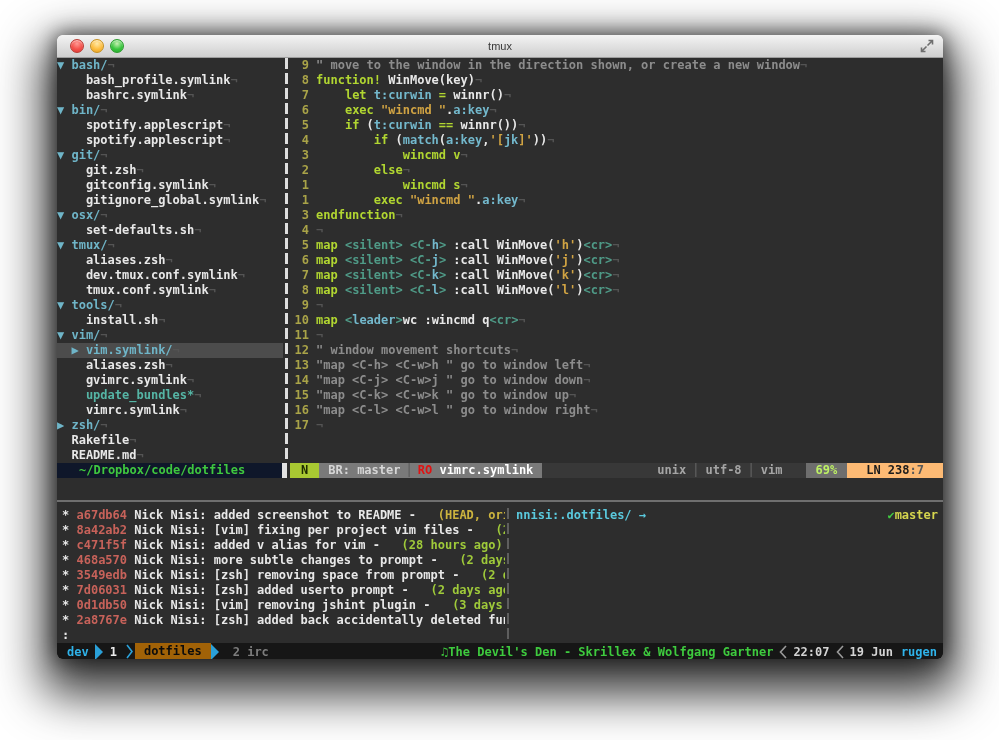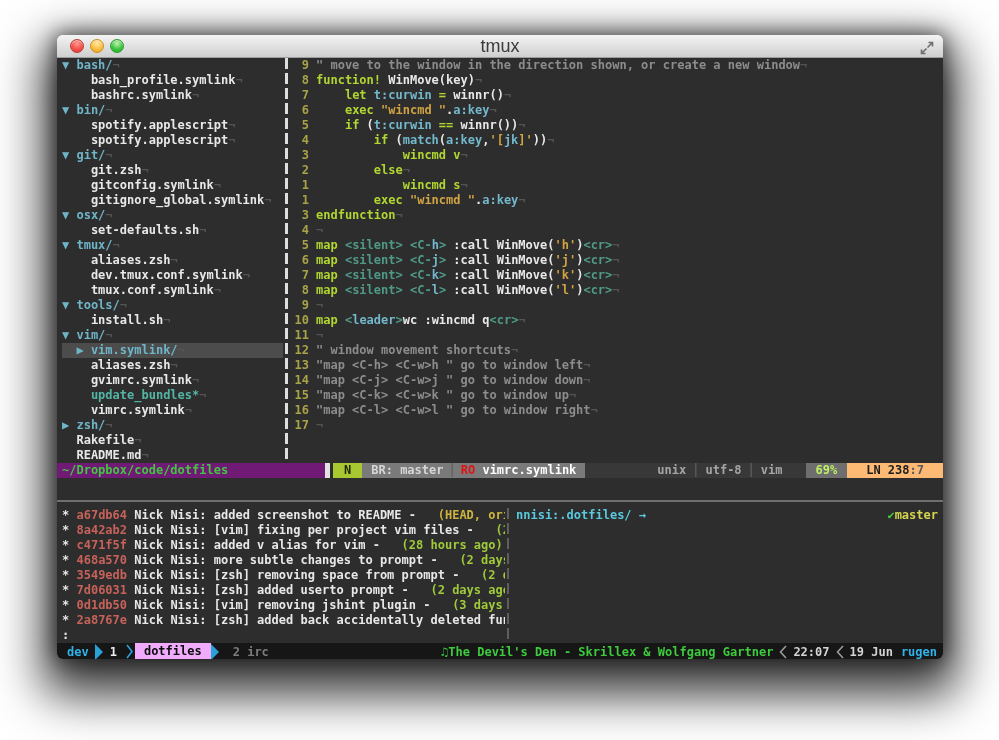--- a/index.html
+++ b/index.html
@@ -9,34 +9,34 @@
     border-radius:6px;overflow:hidden;
     box-shadow:0 22px 48px 14px rgba(0,0,0,0.78), 0 0 20px 2px rgba(0,0,0,0.55);
     font-family:"DejaVu Sans Mono","DejaVu Sans",monospace;
   }
   
   .titlebar{
     height:22px;position:relative;
     background:linear-gradient(180deg,#f4f4f4 0%,#e3e3e3 45%,#cfcfcf 100%);
     border-bottom:1px solid #9d9d9d;border-radius:6px 6px 0 0;
     display:flex;align-items:center;justify-content:center;
-    font-family:"Liberation Sans",sans-serif;font-size:18px;color:#3a3a3a;
+    font-family:"Liberation Sans",sans-serif;font-size:11px;color:#3a3a3a;
   }
   .lights{position:absolute;left:13px;top:0;height:22px;display:flex;align-items:center;gap:6px;}
   .light{width:12px;height:12px;border-radius:50%;box-shadow:inset 0 1px 1px rgba(255,255,255,.6);}
   .light.red{background:radial-gradient(circle at 50% 30%,#ff9a94 0%,#f4504a 55%,#d93a34 100%);border:1px solid #b93a32;}
   .light.yellow{background:radial-gradient(circle at 50% 30%,#ffe9a8 0%,#fdbd3f 55%,#e29d22 100%);border:1px solid #c5901f;}
   .light.green{background:radial-gradient(circle at 50% 30%,#c6f0b2 0%,#39c63e 55%,#25a62c 100%);border:1px solid #2a9b2c;}
   .fsbtn{position:absolute;right:9px;top:4px;width:14px;height:14px;cursor:default;}
   
   .terminal{height:602px;background:#2d2d2d;font-size:12px;font-weight:700;color:#e8e8e8;}
   .row{height:15px;line-height:15px;white-space:pre;overflow:hidden;}
   .row.sel{background:#4c4c4c;}
   .vim-area{display:flex;height:405px;overflow:hidden;}
-  .tree{width:226px;padding-left:5px;box-sizing:border-box;overflow:hidden;}
+  .tree{width:226px;box-sizing:border-box;overflow:hidden;}
   .vsplit{width:3px;margin:0 2px;background:repeating-linear-gradient(to bottom,#dedede 0px,#dedede 11px,#2d2d2d 11px,#2d2d2d 15px);}
   .code{flex:1;padding-left:4px;overflow:hidden;}
   .lnum{display:inline-block;width:15px;text-align:right;margin-right:7px;color:#a9a348;}
   
   .c-fg{color:#e8e8e8;}
   .c-comment{color:#8c8c8c;}
   .c-kw{color:#b1d631;}
   .c-str{color:#d0a343;}
   .c-cyan{color:#73b8cc;}
   .c-teal{color:#4f9a87;}
@@ -45,21 +45,21 @@
   .c-eol{color:#545454;}
   .c-red{color:#c7625a;}
   .c-green{color:#9fca3a;}
   .c-yellow{color:#ccb43e;}
   .c-prompt{color:#5ac9dd;}
   .c-check{color:#41c941;}
   .c-branch{color:#d5d54e;}
   .c-cursor{background:#f0f0f0;color:#2d2d2d;}
   
   .statusline{height:15px;line-height:15px;display:flex;overflow:hidden;font-size:12px;}
-  .sl-path{width:268px;box-sizing:border-box;padding-left:5px;background:#701a75;color:#3fc83f;white-space:pre;}
+  .sl-path{width:225px;box-sizing:border-box;padding-left:22px;background:#0f172a;color:#3fc83f;white-space:pre;}
   .sl-sliver{width:5px;background:#e2e2e2;}
   .sl-gap{width:3px;background:#2d2d2d;}
   .sl-mode{background:#a8c832;color:#1e2b00;padding:0 11px;}
   .sl-info{background:#7a7a7a;color:#d6d6d6;padding:0 9px;white-space:pre;}
   .sl-info .sl-sep{color:#565656;padding:0 5px;}
   .sl-ro{color:#e01212;}
   .sl-file{color:#ffffff;}
   .sl-fill{flex:1;background:#383838;color:#a5a5a5;text-align:right;padding-right:23px;white-space:pre;}
   .sl-fill .sl-sep2{color:#6a6a6a;padding:0 6px;}
   .sl-pct{background:#6e6e6e;color:#bef264;padding:0 10px;}
@@ -74,21 +74,21 @@
   .gitlog{width:448px;box-sizing:border-box;padding-left:5px;overflow:hidden;}
   .vsplit2{width:2px;margin:0 2px;background:repeating-linear-gradient(to bottom,#5e5e5e 0px,#5e5e5e 11px,#2d2d2d 11px,#2d2d2d 15px);}
   .shell{flex:1;padding:0 5px;overflow:hidden;}
   .shell-line{height:15px;line-height:15px;display:flex;justify-content:space-between;white-space:pre;}
   
   .tmuxbar{height:17px;background:#161616;display:flex;align-items:center;padding:0 6px;font-size:12px;overflow:hidden;}
   .tb-session{color:#2fb3ea;padding:0 6px 0 4px;}
   .tri{width:0;height:0;border-top:8px solid transparent;border-bottom:8px solid transparent;border-left:8px solid #2aa0d8;}
   .tb-win1-idx{color:#ececec;padding:0 7px;}
   .tb-chev{display:flex;align-items:center;padding:0 2px;}
-  .tb-win1-name{background:#f0abfc;color:#0c0c0c;padding:0 9px;height:17px;line-height:17px;}
+  .tb-win1-name{background:#a16207;color:#0c0c0c;padding:0 9px;height:17px;line-height:17px;}
   .tb-win2{color:#7d7d7d;margin-left:14px;}
   .tb-right{margin-left:auto;display:flex;align-items:center;white-space:pre;}
   .tb-music{color:#3ecb3e;}
   .tb-lsep{display:flex;align-items:center;padding:0 6px;}
   .tb-time,.tb-date{color:#d4d4d4;}
   .tb-host{color:#2fb3ea;margin-left:8px;}
 </style>
 </head>
 <body>
 

